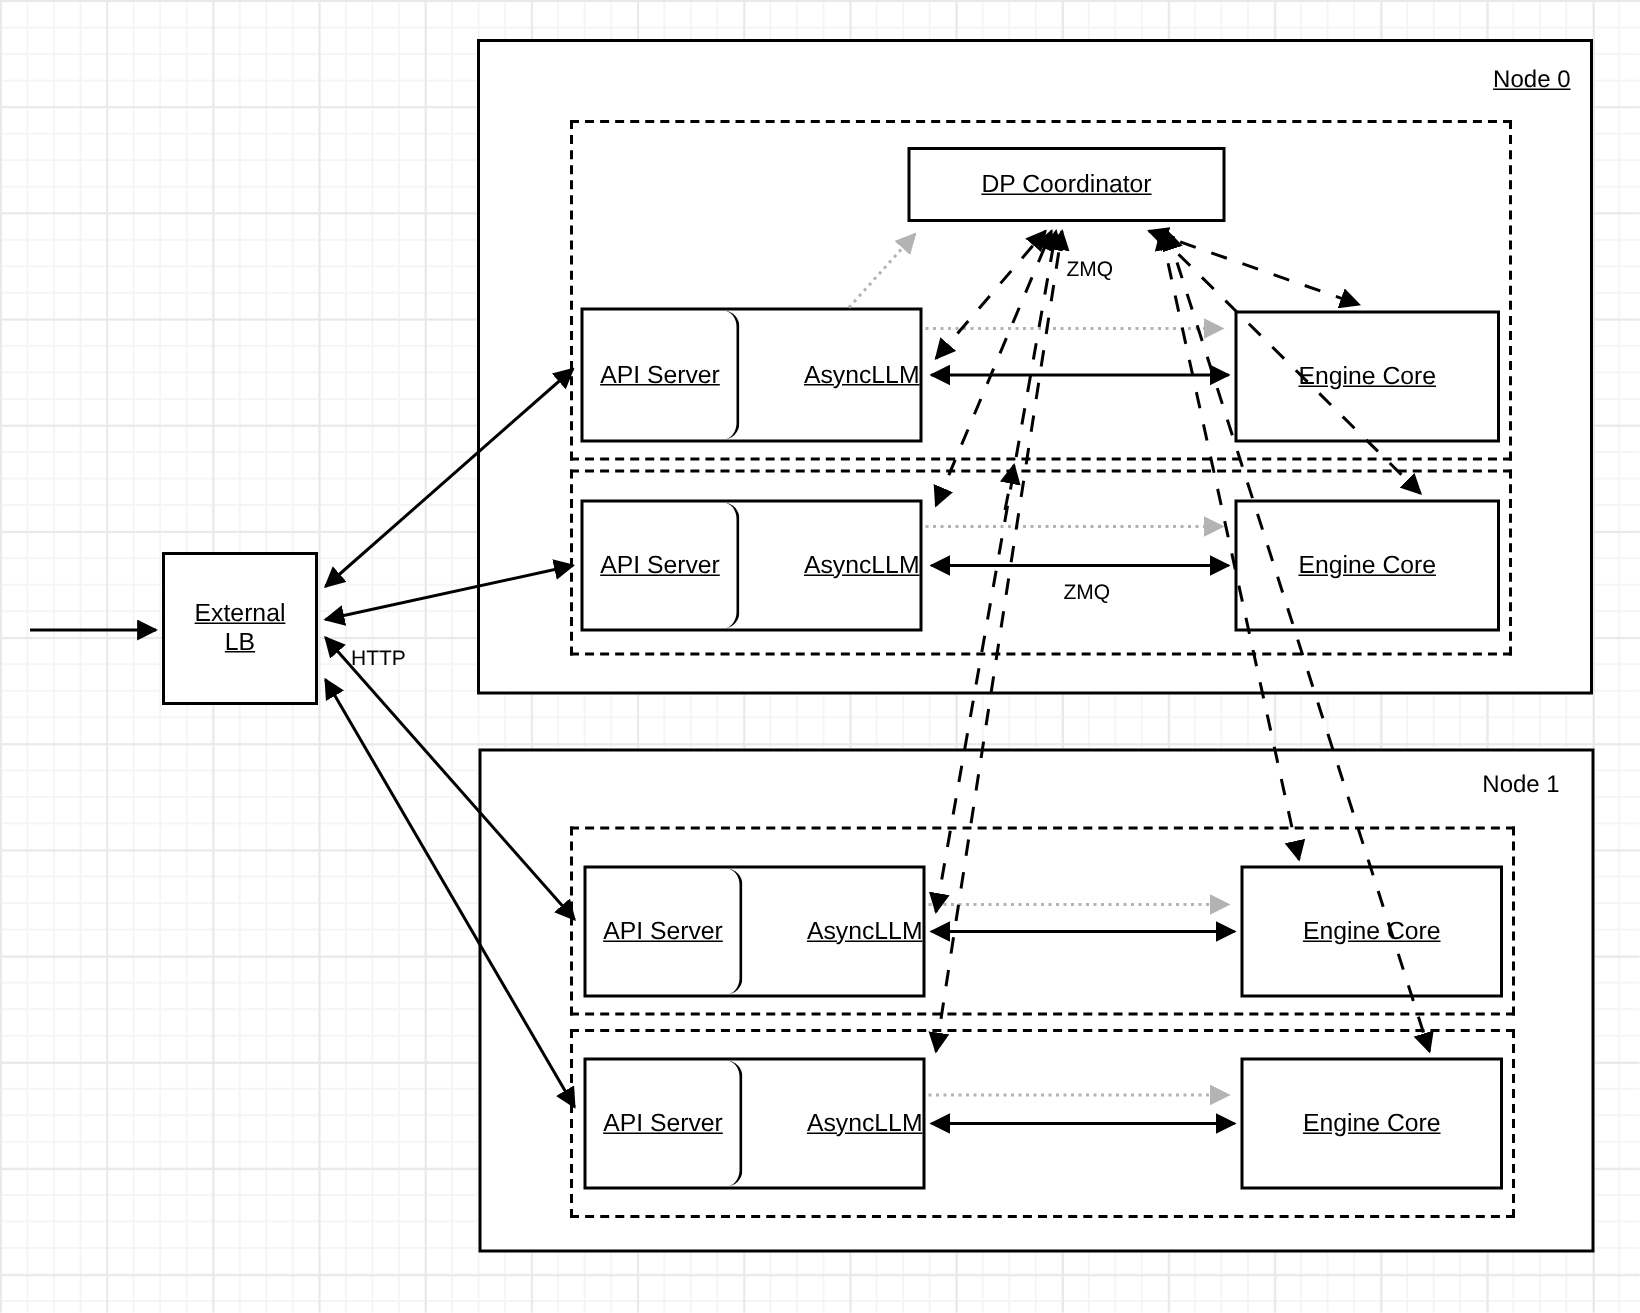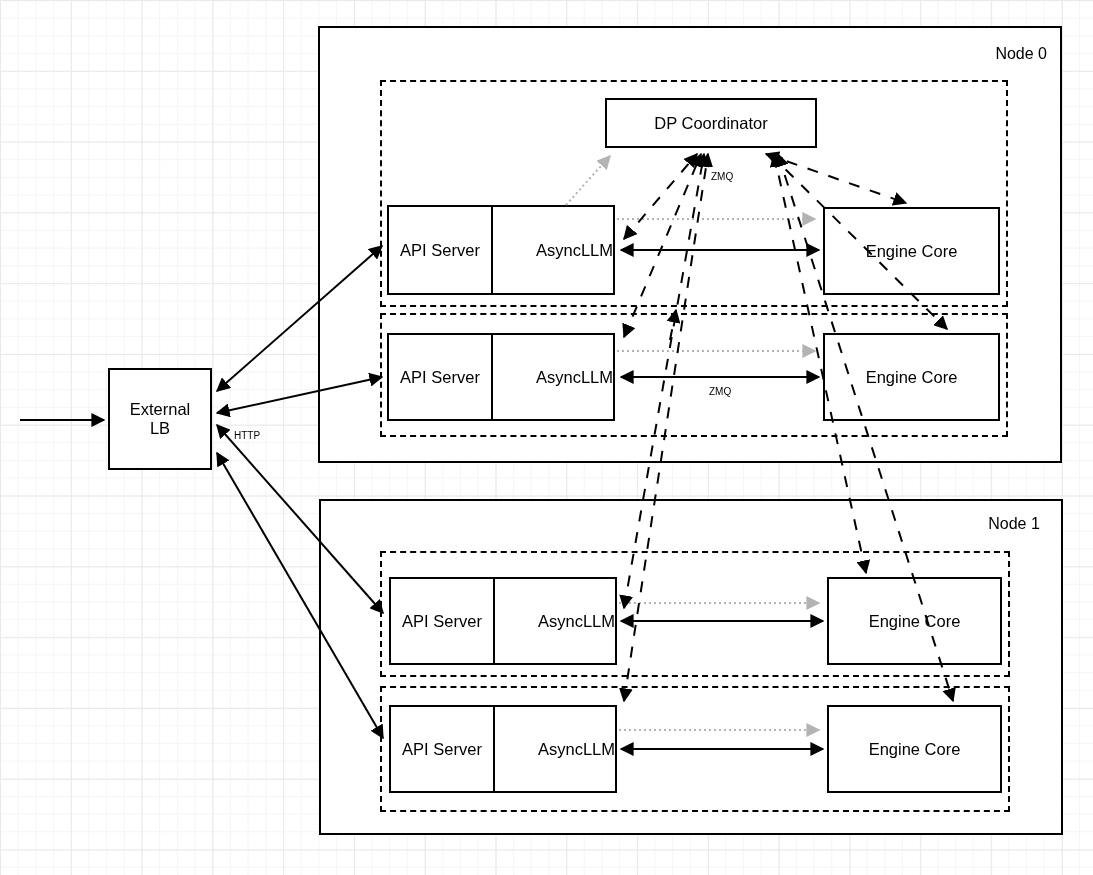--- a/index.html
+++ b/index.html
@@ -10,40 +10,40 @@
     background-image:
       linear-gradient(#e9e9e9 1px, transparent 1px),
       linear-gradient(90deg,#e9e9e9 1px, transparent 1px),
       linear-gradient(#f5f5f5 1px, transparent 1px),
       linear-gradient(90deg,#f5f5f5 1px, transparent 1px);
     background-size:70.8px 70.8px,70.8px 70.8px,17.7px 17.7px,17.7px 17.7px;
     font-family:"Liberation Sans",sans-serif;
     color:#000;
     overflow:hidden;
   }
-  .shape{position:absolute;box-sizing:border-box;background:#fff;}
+  .shape{position:absolute;box-sizing:border-box;background:#fff;text-decoration:underline;}
   .solidbox{border:2px solid #000;}
   .dashedbox{border:2px dashed #000;background:transparent;}
   .nodebox{border:2px solid #000;}
   .center{display:flex;align-items:center;justify-content:center;text-align:center;}
   .boxlabel{font-size:16.5px;}
   .node-label{position:absolute;font-size:16px;}
-  .edge-label{position:absolute;font-size:10px;background:transparent;}
+  .edge-label{position:absolute;font-size:14px;background:transparent;}
   .split{display:flex;width:100%;height:100%;}
-  .cell-left{width:135px;border-right:2px solid #000;box-sizing:border-box;}
+  .cell-left{width:135px;border-right:2px solid #000;box-sizing:border-box;border-radius:11px;}
   .cell-right{flex:1;margin-left:43px;}
   svg.wires{position:absolute;left:0;top:0;pointer-events:none;z-index:50;}
 </style>
 </head>
 <body>
 
 <div class="canvas">
 
   <div class="shape nodebox" style="left:318px;top:26px;width:744px;height:437px;"></div>
-  <div class="node-label" style="left:975px;top:45px;width:72px;text-align:right;">Node 0</div>
+  <div class="node-label" style="left:975px;top:45px;width:72px;text-align:right;text-decoration:underline;">Node 0</div>
   <div class="shape dashedbox" style="left:380px;top:80px;width:628px;height:227px;"></div>
   <div class="shape dashedbox" style="left:380px;top:313px;width:628px;height:124px;"></div>
 
   <div class="shape solidbox center boxlabel" style="left:605px;top:98px;width:212px;height:50px;">DP Coordinator</div>
 
   <div class="shape solidbox" style="left:387px;top:205px;width:228px;height:90px;">
     <div class="split">
       <div class="cell-left center boxlabel">API Server</div>
       <div class="cell-right center boxlabel">AsyncLLM</div>
     </div>

